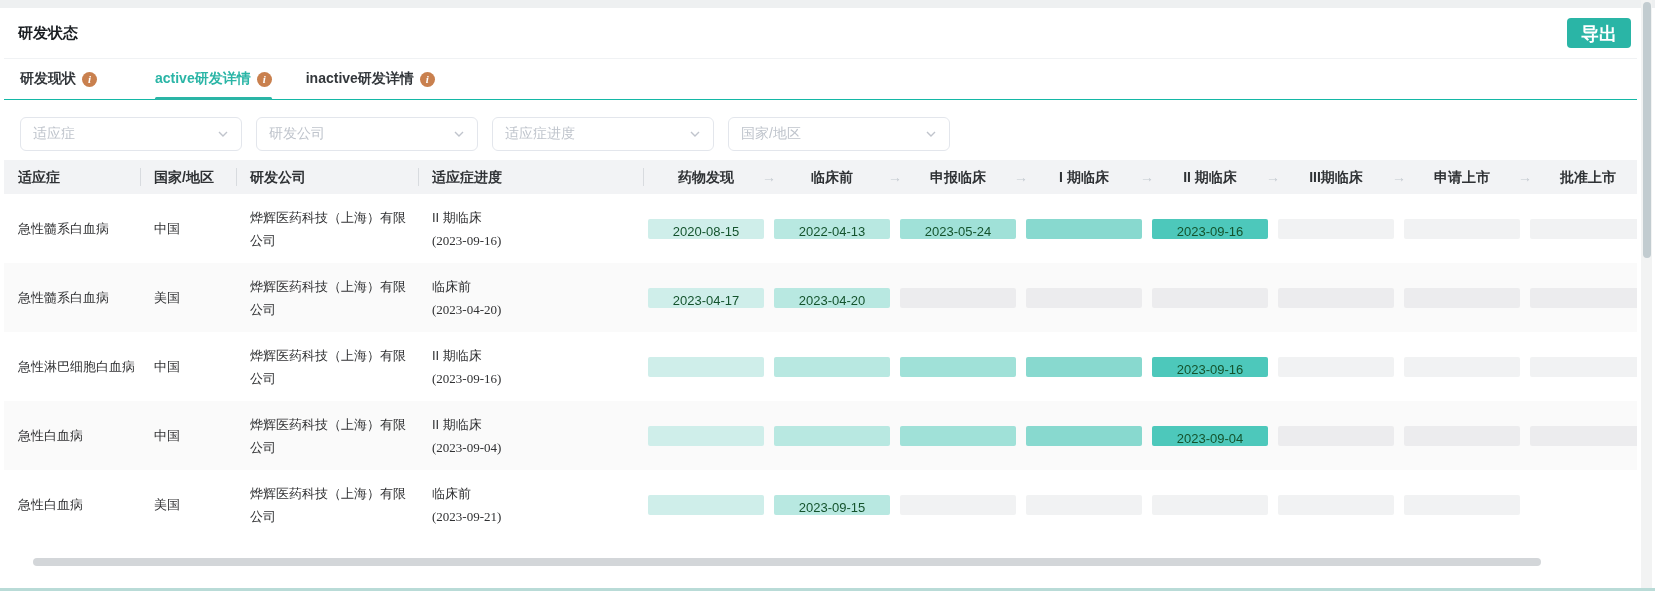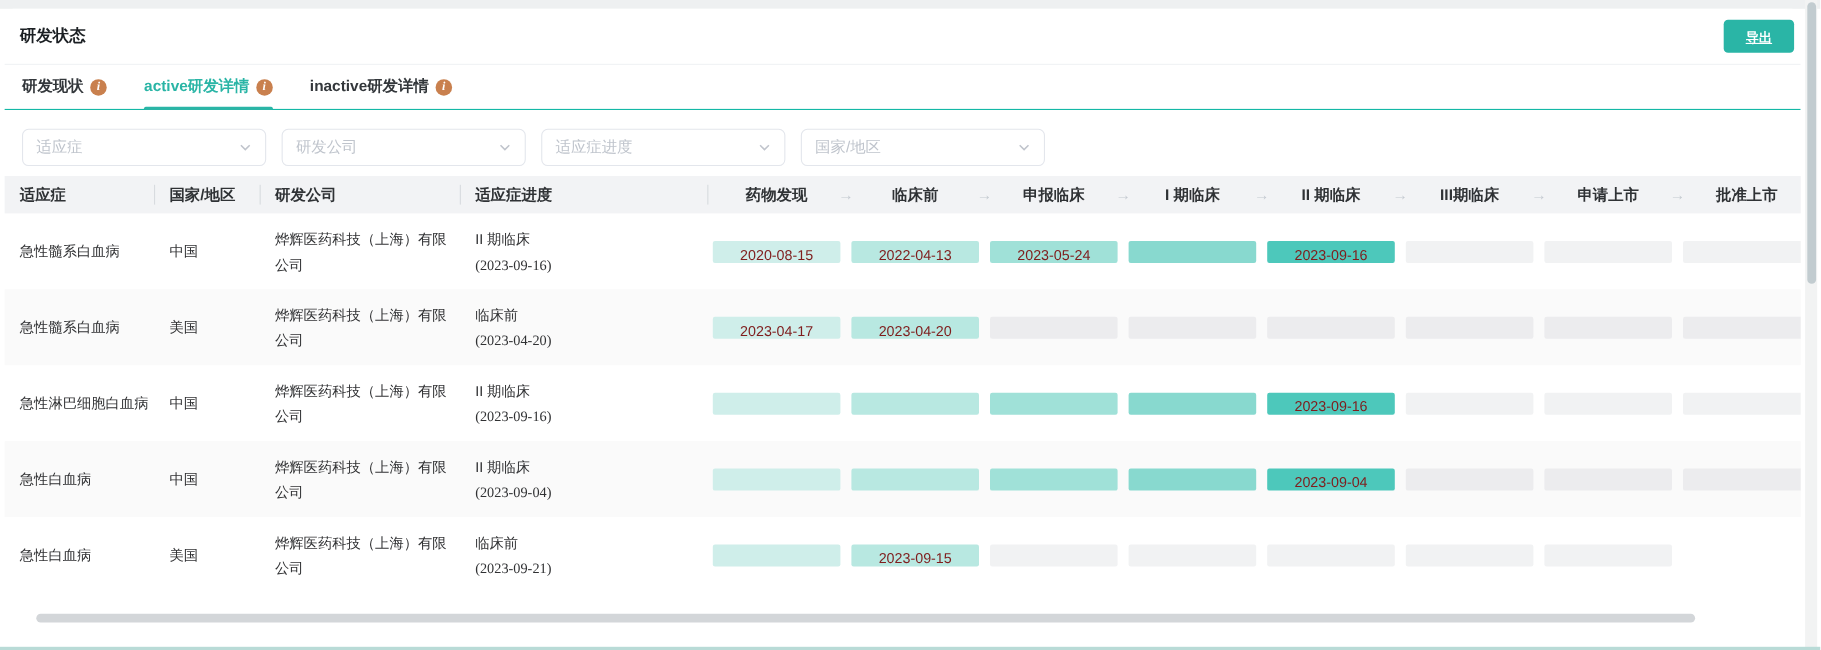--- a/index.html
+++ b/index.html
@@ -15,29 +15,29 @@
   .card{
     position:absolute;left:4px;top:8px;width:1633px;height:572px;
     background:#ffffff;border-radius:8px 8px 0 0;overflow:hidden;
   }
 
   
   .card-head{position:relative;height:50px;border-bottom:1px solid #f0f2f4;}
   .page-title{position:absolute;left:14px;top:0;line-height:50px;font-size:15px;font-weight:bold;color:#1b1f23;}
   .export-btn{
     position:absolute;right:6px;top:10px;width:64px;height:30px;
-    background:#2ab5a6;color:#fff;font-size:12px;font-weight:600;
-    border:none;border-radius:4px;text-align:center;line-height:30px;cursor:pointer;text-decoration:underline;
+    background:#2ab5a6;color:#fff;font-size:18px;font-weight:600;
+    border:none;border-radius:4px;text-align:center;line-height:30px;cursor:pointer;
   }
 
   
   .tabs{position:relative;height:40px;border-bottom:1px solid #14b8a6;display:flex;align-items:center;padding-left:16px;}
   .tab{position:relative;height:40px;display:inline-flex;align-items:center;gap:6px;
        margin-right:34px;font-size:14px;font-weight:bold;color:#33373b;cursor:pointer;}
-  .tab.active{color:#2ab5a6;}
+  .tab.active{color:#2ab5a6;margin-left:24px;}
   .tab.active::after{content:"";position:absolute;left:0;right:0;bottom:-1px;height:3px;background:#2ab5a6;border-radius:2px;}
   .info-icon{
     width:15px;height:15px;border-radius:50%;background:#c9804e;color:#fff;
     font-family:"Liberation Serif","DejaVu Serif",serif;font-style:italic;font-weight:bold;
     font-size:11px;line-height:15px;text-align:center;display:inline-block;
   }
 
   
   .filters{display:flex;gap:14px;padding:17px 0 0 16px;height:51px;box-sizing:border-box;}
   .select{
@@ -61,21 +61,21 @@
 
   .row{display:flex;height:69px;align-items:center;}
   .row.zebra{background:#fafafa;}
   .cell{box-sizing:border-box;padding-left:14px;font-size:13px;color:#303133;}
   .cell.c3,.cell.c4{line-height:23px;}
   .cell.c3{padding-right:8px;width:182px;}
   .prog-date{display:block;font-family:Liberation Serif, serif;}
   .stage-cell{width:126px;display:flex;justify-content:center;}
   .bar{
     width:116px;height:20px;border-radius:2px;font-size:13px;line-height:26px;
-    text-align:center;color:#7f1d1d;overflow:hidden;white-space:nowrap;
+    text-align:center;color:#14532d;overflow:hidden;white-space:nowrap;
   }
 
   
   .hscroll-thumb{position:absolute;left:29px;top:550px;width:1508px;height:8px;border-radius:4px;background:#d3d6d9;cursor:pointer;}
   .vscroll-track{position:absolute;left:1641px;top:0;width:11px;height:591px;background:#f2f3f3;}
   .vscroll-thumb{position:absolute;left:1.5px;top:2px;width:8px;height:256px;border-radius:4px;background:#c2ccd0;cursor:pointer;}
 </style>
 </head>
 <body>
 

